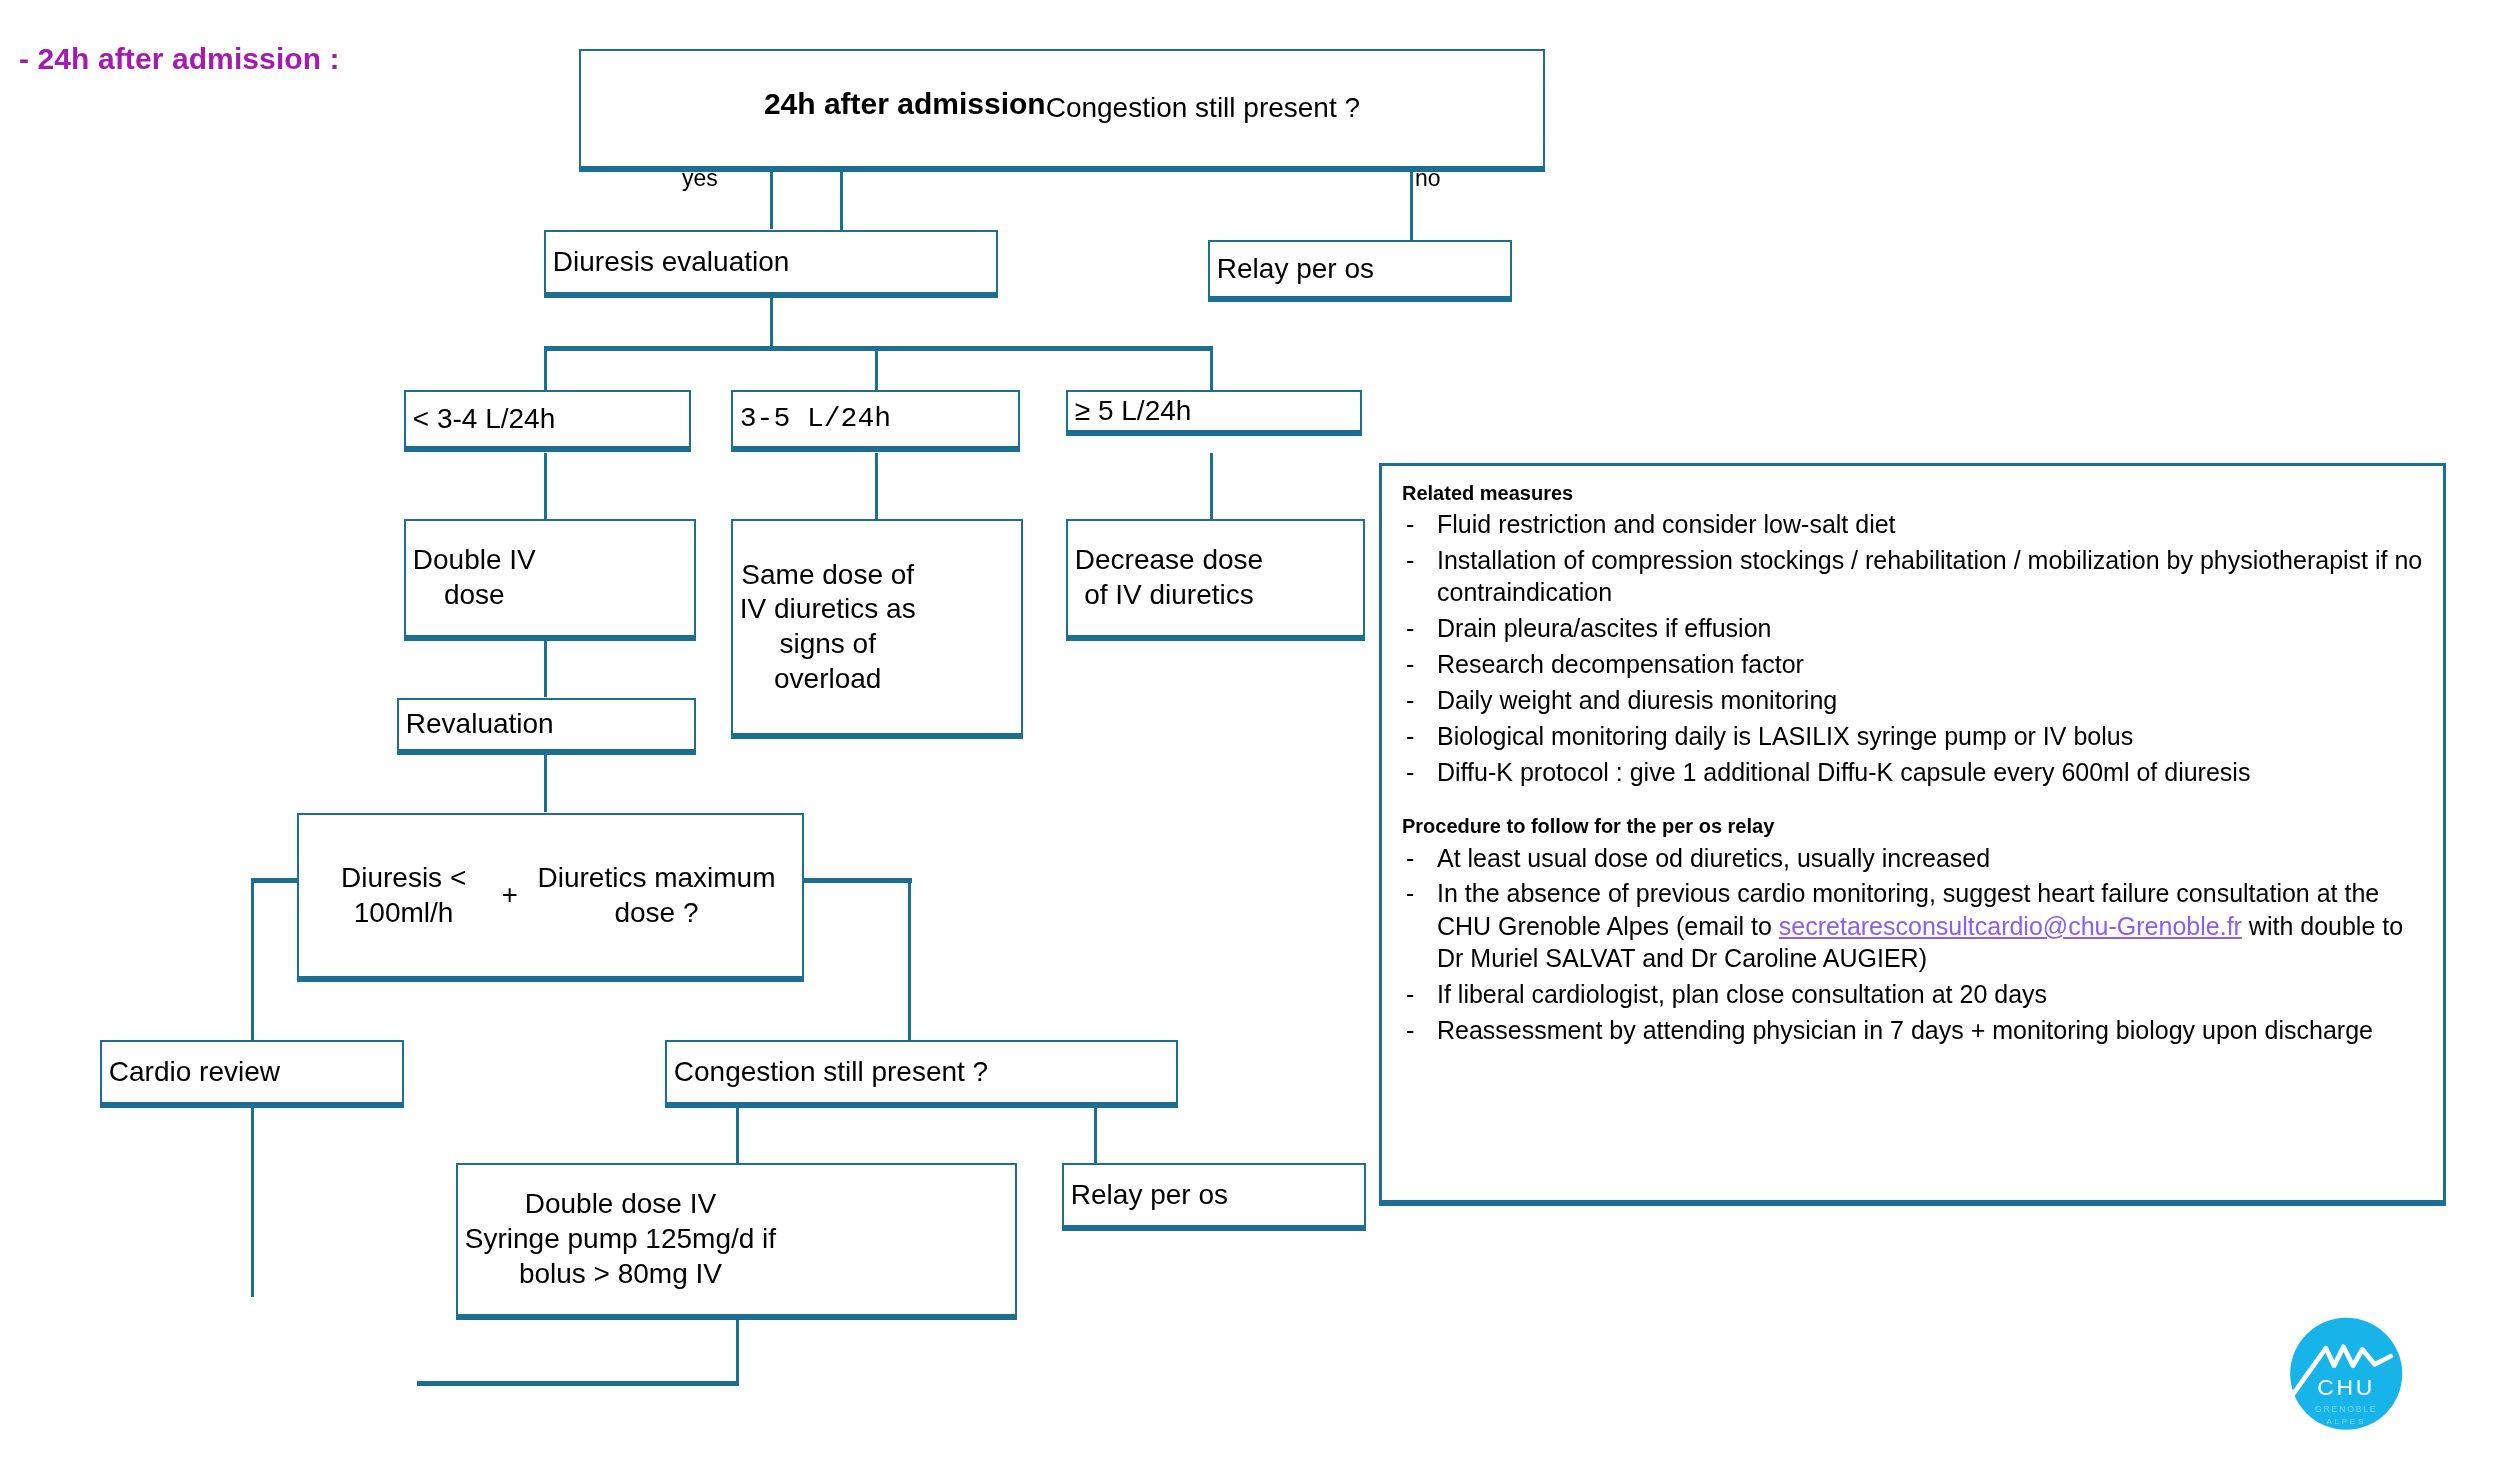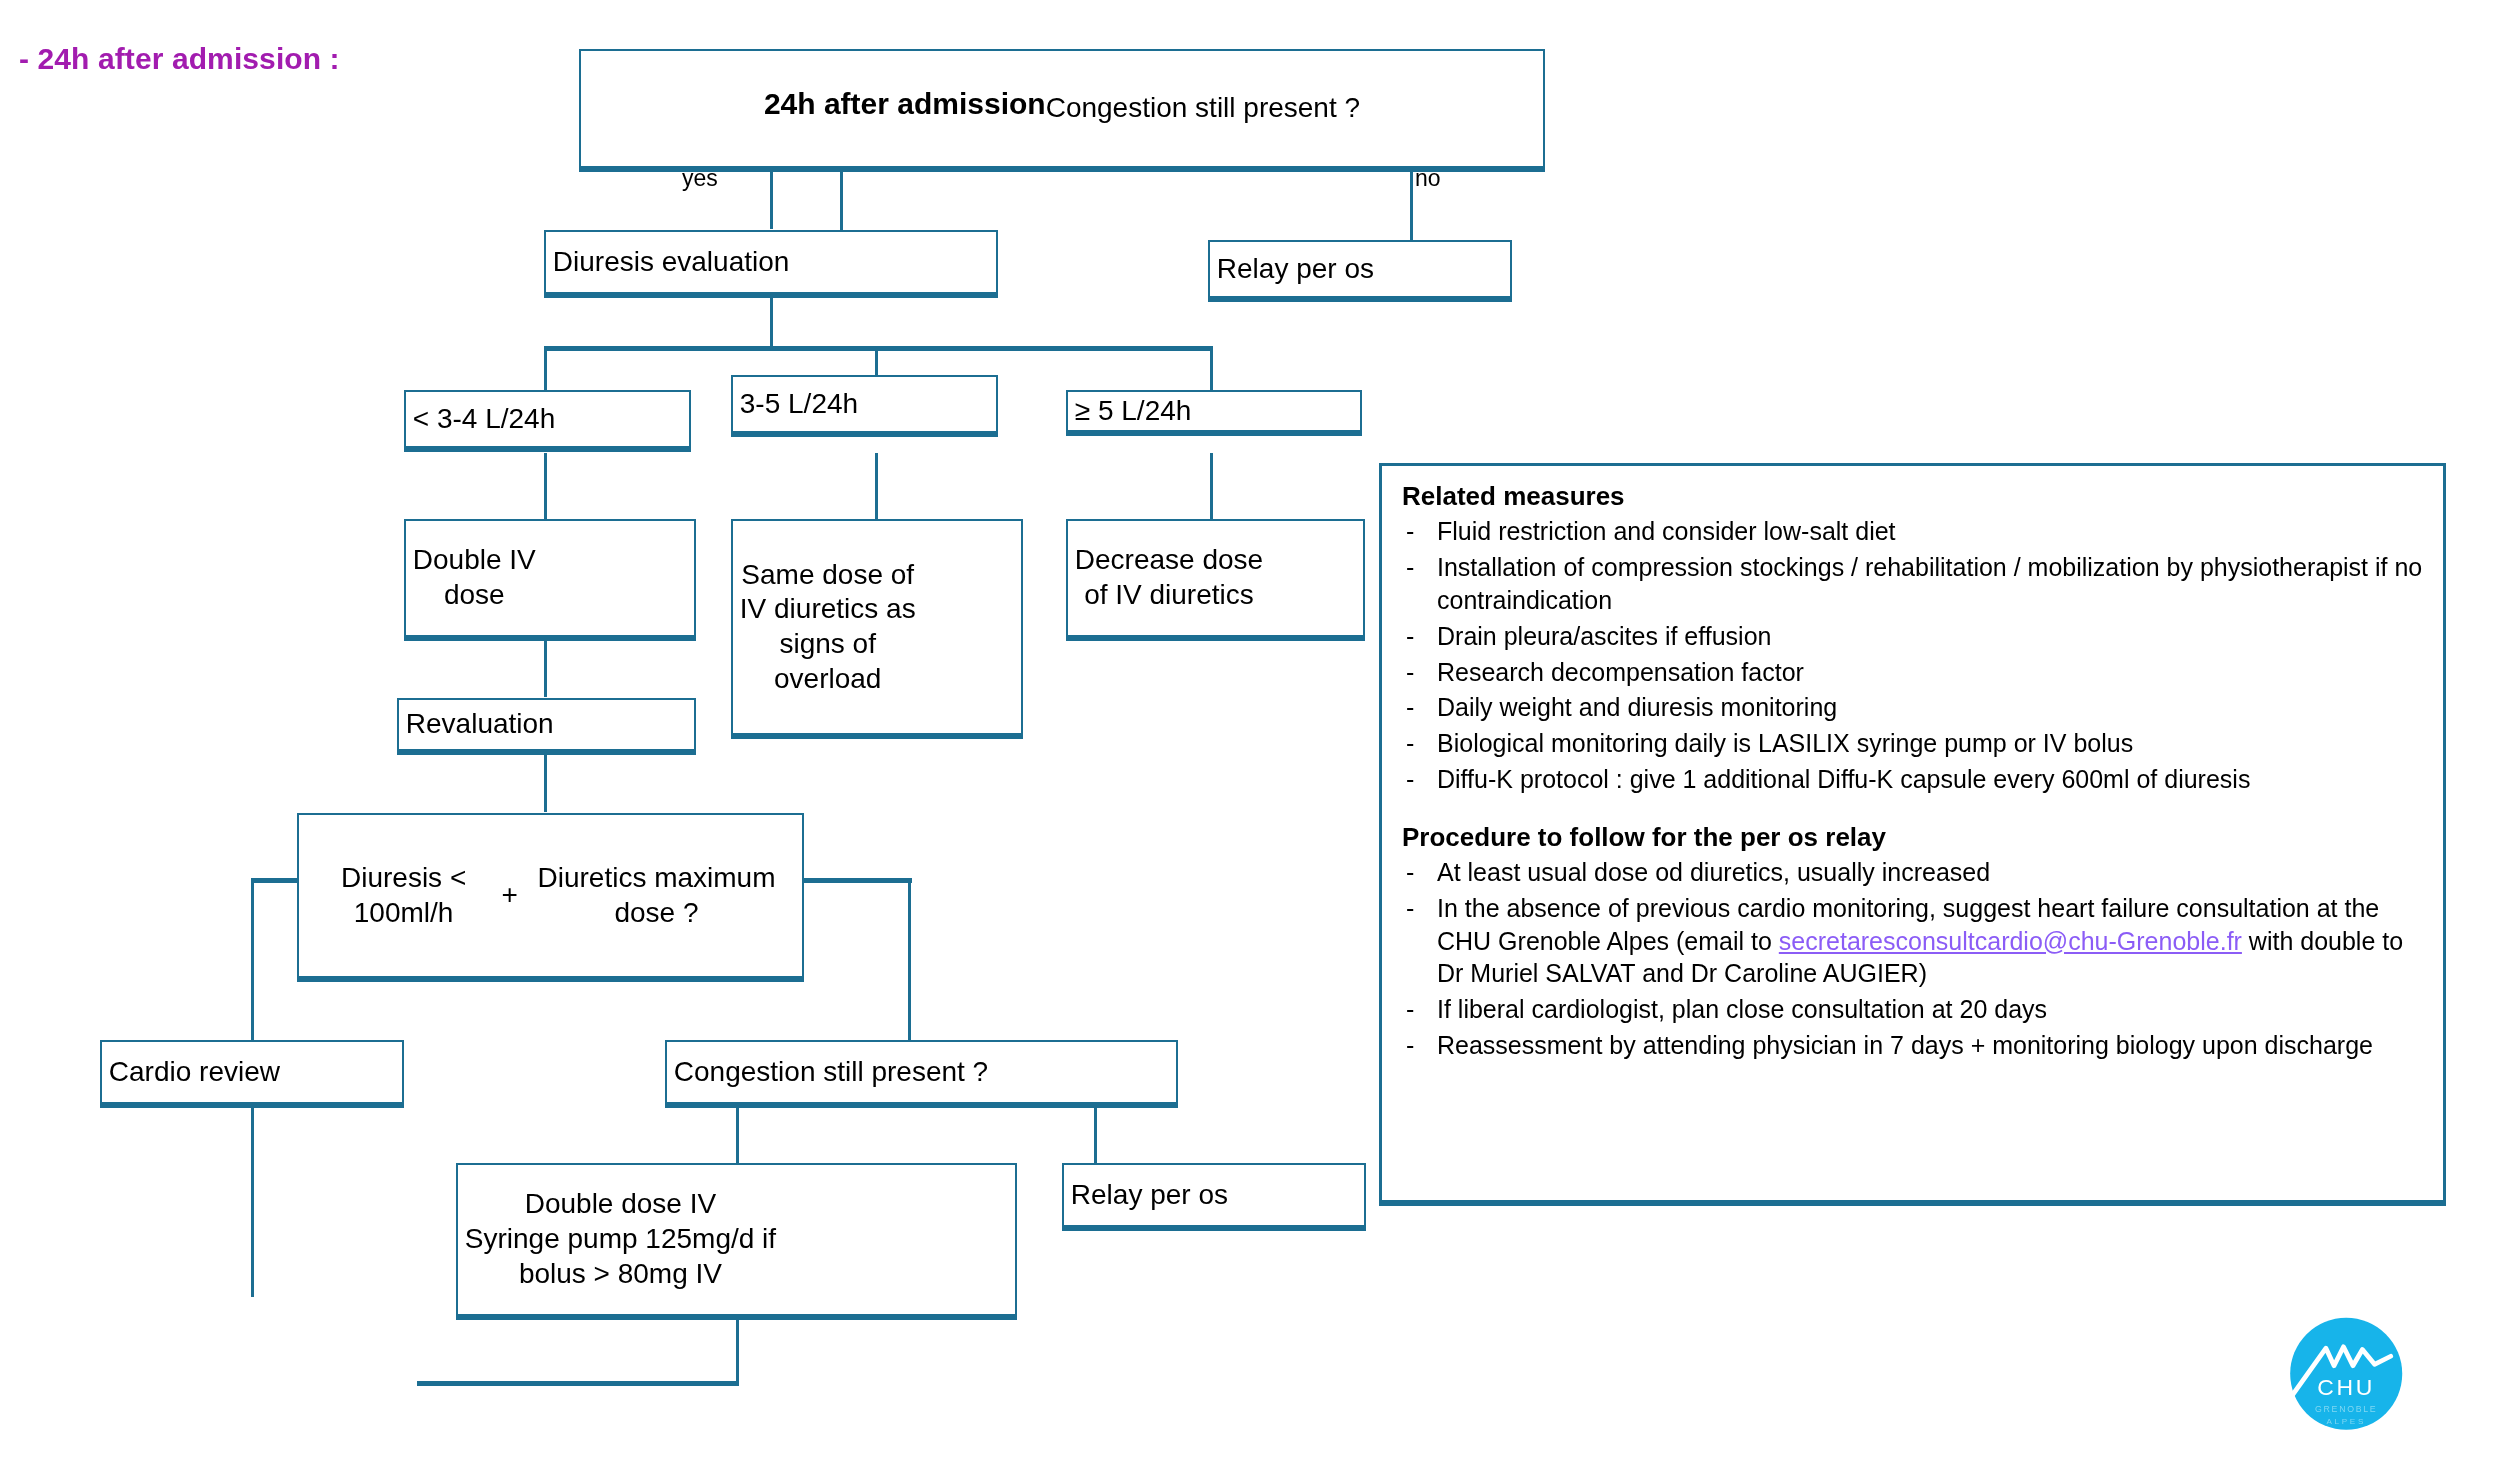--- a/index.html
+++ b/index.html
@@ -80,21 +80,21 @@
     position: absolute;
     box-sizing: border-box;
     background: #ffffff;
     border: 3.4px solid #1C6E92;
     border-bottom-width: 6.8px;
     padding: 15px 19px 15px 20px;
     z-index: 3;
   }
   .panel h3 {
     margin: 0 0 2.7px 0;
-    font-size: 26px;
+    font-size: 20px;
     font-weight: bold;
     line-height: 1.22;
   }
   .panel h3.second { margin-top: 26px; }
   .panel ul {
     list-style: none;
     margin: 0;
     padding: 0;
   }
   .panel li {
@@ -176,21 +176,21 @@
   </div>
 
   <div class="node" style="left:1208px; top:240px; width:304px; height:62px;">
     <span>Relay per os</span>
   </div>
 
   <div class="node" style="left:404px; top:390px; width:287px; height:62px;">
     <span>&lt; 3-4 L/24h</span>
   </div>
 
-  <div class="node" style="left:731px; top:375px; width:267px; height:62px;">
+  <div class="node" style="left:731px; top:390px; width:289px; height:62px;font-family:Liberation Mono, monospace;">
     <span>3-5 L/24h</span>
   </div>
 
   <div class="node" style="left:1066px; top:390px; width:296px; height:46px;">
     <span>≥ 5 L/24h</span>
   </div>
 
   <div class="node ml" style="left:404px; top:519px; width:292px; height:122px; white-space:pre-line;">
     <span>Double IV
 dose</span>

